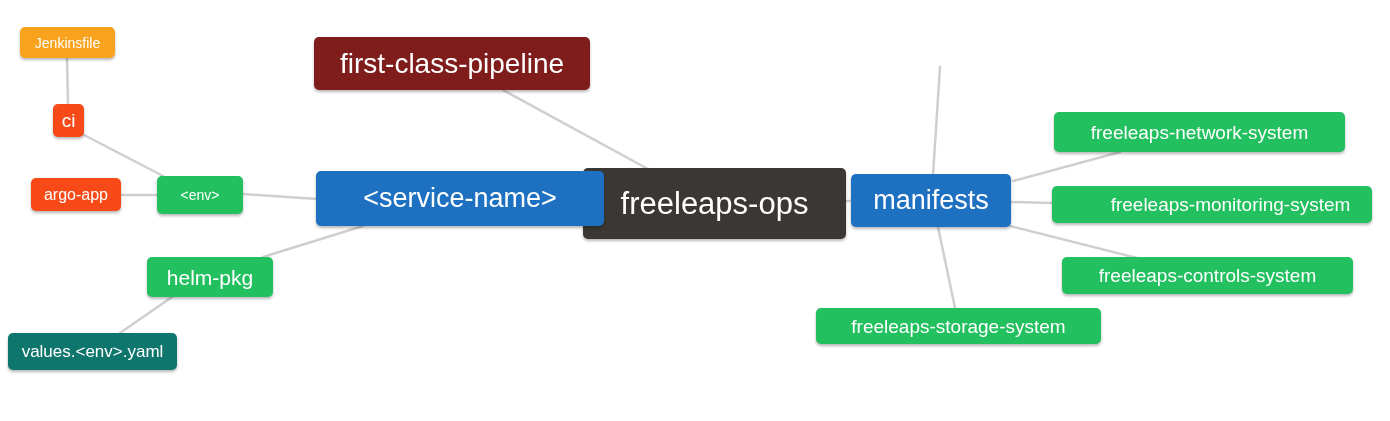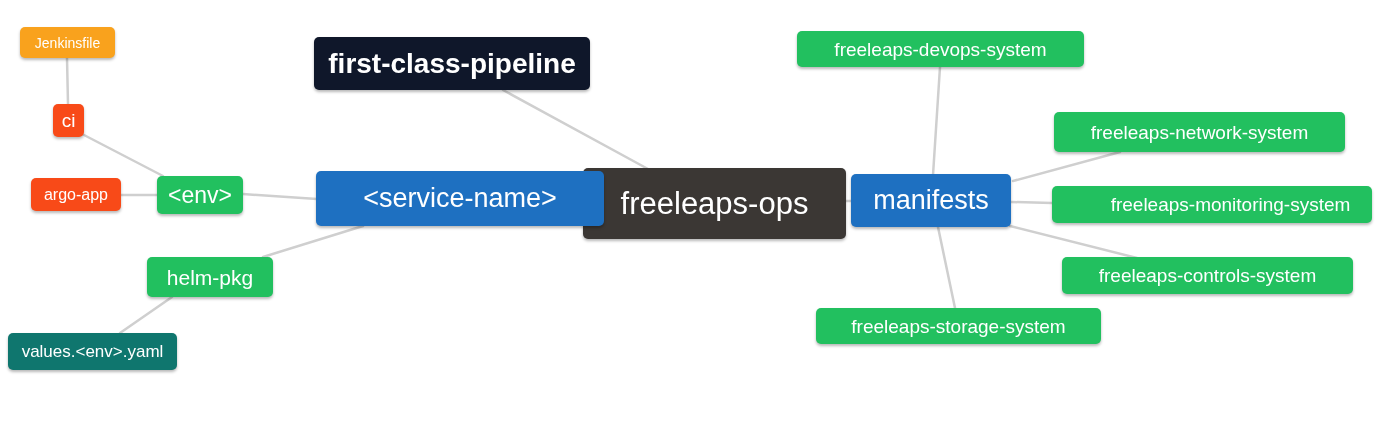--- a/index.html
+++ b/index.html
@@ -61,50 +61,47 @@
       <line x1="933" y1="175" x2="940" y2="67" stroke="#cfcfcf" stroke-width="2.5" stroke-linecap="round"></line>
       <line x1="1013" y1="181" x2="1120" y2="152" stroke="#cfcfcf" stroke-width="2.5" stroke-linecap="round"></line>
       <line x1="1011" y1="202" x2="1052" y2="203" stroke="#cfcfcf" stroke-width="2.5" stroke-linecap="round"></line>
       <line x1="1010" y1="226" x2="1137" y2="258" stroke="#cfcfcf" stroke-width="2.5" stroke-linecap="round"></line>
       <line x1="938" y1="227" x2="955" y2="308" stroke="#cfcfcf" stroke-width="2.5" stroke-linecap="round"></line>
     </svg>
   <div id="nodes-layer">
       <div class="node" style="left: 583px; top: 168px; width: 263px; height: 71px; font-size: 31px; background: rgb(59, 55, 52); color: rgb(255, 255, 255);">
         <span>freeleaps-ops</span>
       </div>
-      <div class="node" style="left: 314px; top: 37px; width: 276px; height: 53px; font-size: 28px; background: #0f172a; color: rgb(255, 255, 255); font-weight: bold;">
+      <div class="node" style="left: 314px; top: 37px; width: 276px; height: 53px; font-size: 28px; background: #7f1d1d; color: rgb(255, 255, 255);">
         <span>first-class-pipeline</span>
       </div>
       <div class="node" style="left: 316px; top: 171px; width: 288px; height: 55px; font-size: 27px; background: rgb(30, 112, 193); color: rgb(255, 255, 255);">
         <span>&lt;service-name&gt;</span>
       </div>
       <div class="node" style="left: 851px; top: 174px; width: 160px; height: 53px; font-size: 27px; background: rgb(30, 112, 193); color: rgb(255, 255, 255);">
         <span>manifests</span>
       </div>
-      <div class="node" style="left: 157px; top: 176px; width: 86px; height: 38px; font-size: 23px; background: rgb(34, 192, 95); color: rgb(255, 255, 255);">
+      <div class="node" style="left: 157px; top: 176px; width: 86px; height: 38px; font-size: 14px; background: rgb(34, 192, 95); color: rgb(255, 255, 255);">
         <span>&lt;env&gt;</span>
       </div>
       <div class="node" style="left: 147px; top: 257px; width: 126px; height: 40px; font-size: 21px; background: rgb(34, 192, 95); color: rgb(255, 255, 255);">
         <span>helm-pkg</span>
       </div>
       <div class="node" style="left: 20px; top: 27px; width: 95px; height: 31px; font-size: 14px; background: rgb(249, 162, 29); color: rgb(255, 255, 255); justify-content: center;">
         <span>Jenkinsfile</span>
       </div>
       <div class="node" style="left: 53px; top: 104px; width: 31px; height: 33px; font-size: 19px; background: rgb(248, 74, 24); color: rgb(255, 255, 255);">
         <span>ci</span>
       </div>
       <div class="node" style="left: 31px; top: 178px; width: 90px; height: 33px; font-size: 16px; background: rgb(248, 74, 24); color: rgb(255, 255, 255);">
         <span>argo-app</span>
       </div>
       <div class="node" style="left: 8px; top: 333px; width: 169px; height: 37px; font-size: 17px; background: #0f766e; color: rgb(255, 255, 255);">
         <span>values.&lt;env&gt;.yaml</span>
       </div>
-      <div class="node" style="left: 797px; top: 31px; width: 287px; height: 36px; font-size: 19px; background: rgb(34, 192, 95); color: rgb(255, 255, 255);">
-        <span>freeleaps-devops-system</span>
-      </div>
       <div class="node" style="left: 1054px; top: 112px; width: 291px; height: 40px; font-size: 19px; background: rgb(34, 192, 95); color: rgb(255, 255, 255);">
         <span>freeleaps-network-system</span>
       </div>
       <div class="node" style="left: 1052px; top: 186px; width: 320px; height: 37px; font-size: 19px; background: rgb(34, 192, 95); color: rgb(255, 255, 255); padding-left: 37px;">
         <span>freeleaps-monitoring-system</span>
       </div>
       <div class="node" style="left: 1062px; top: 257px; width: 291px; height: 37px; font-size: 19px; background: rgb(34, 192, 95); color: rgb(255, 255, 255);">
         <span>freeleaps-controls-system</span>
       </div>
       <div class="node" style="left: 816px; top: 308px; width: 285px; height: 36px; font-size: 19px; background: rgb(34, 192, 95); color: rgb(255, 255, 255);">

